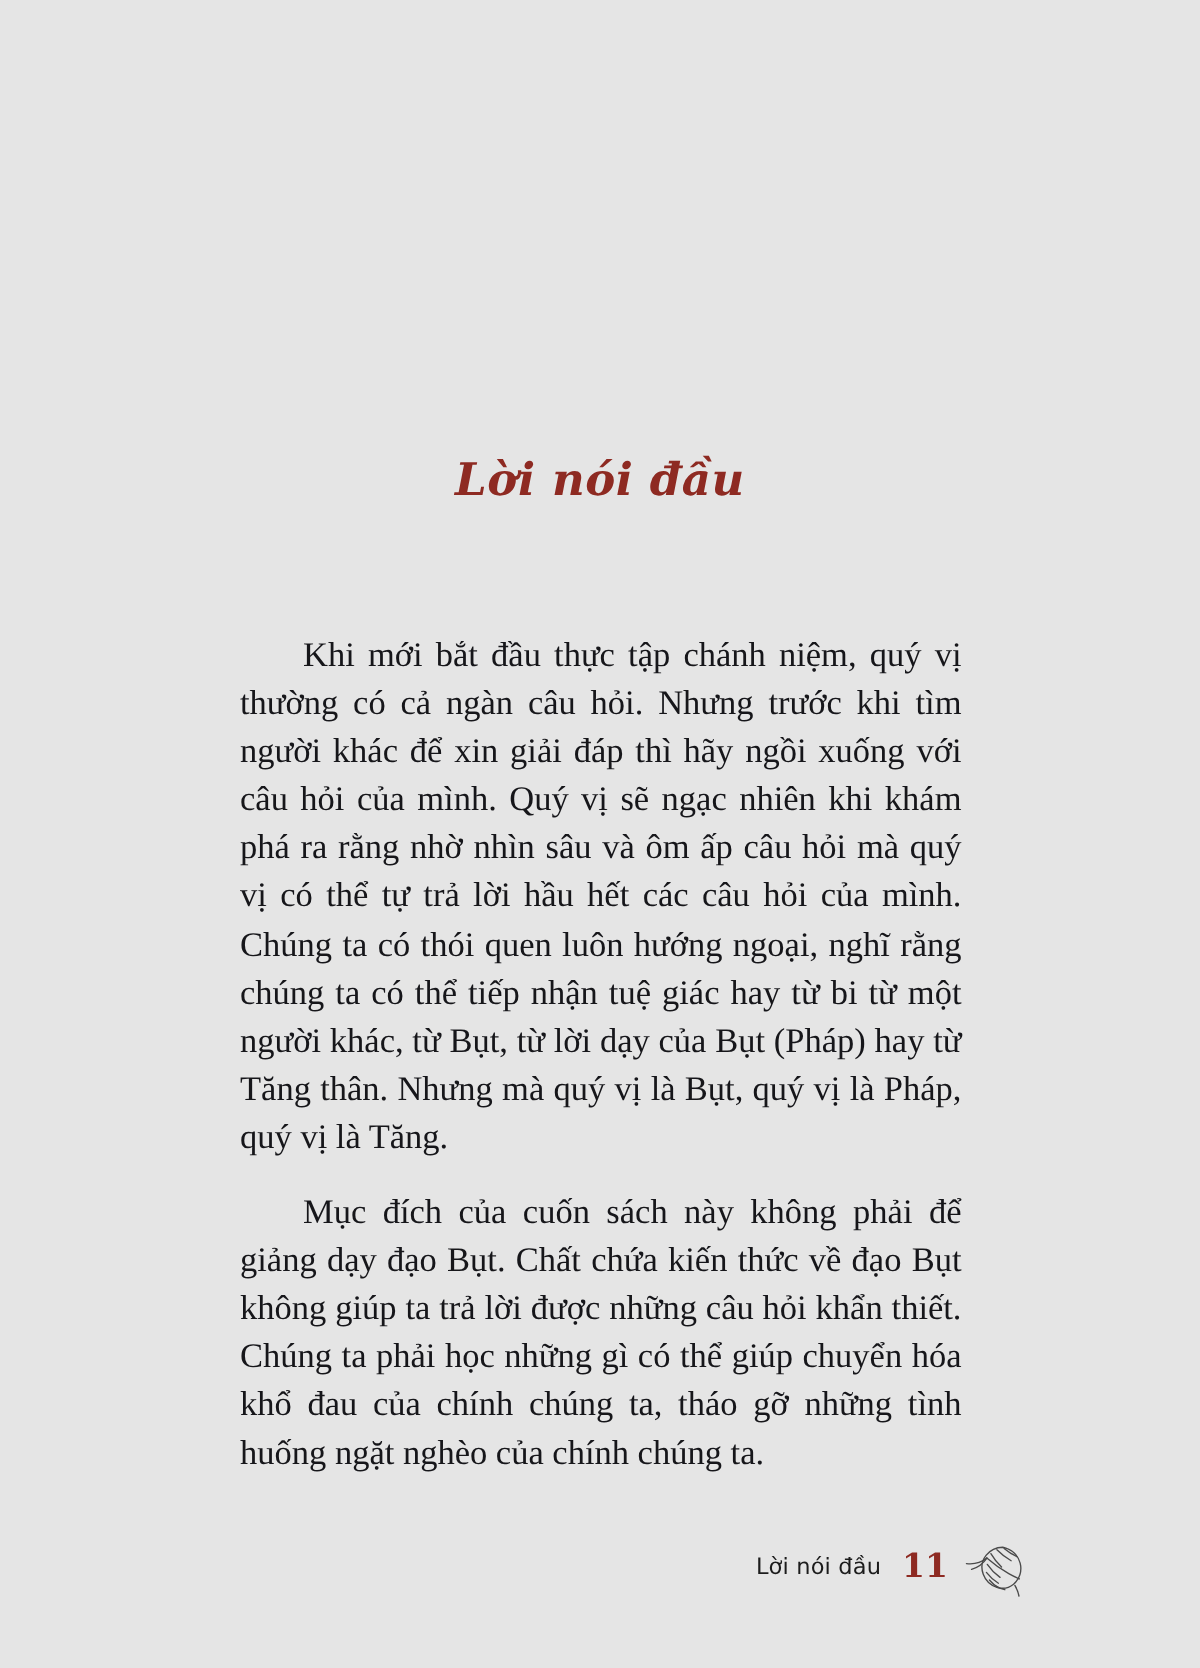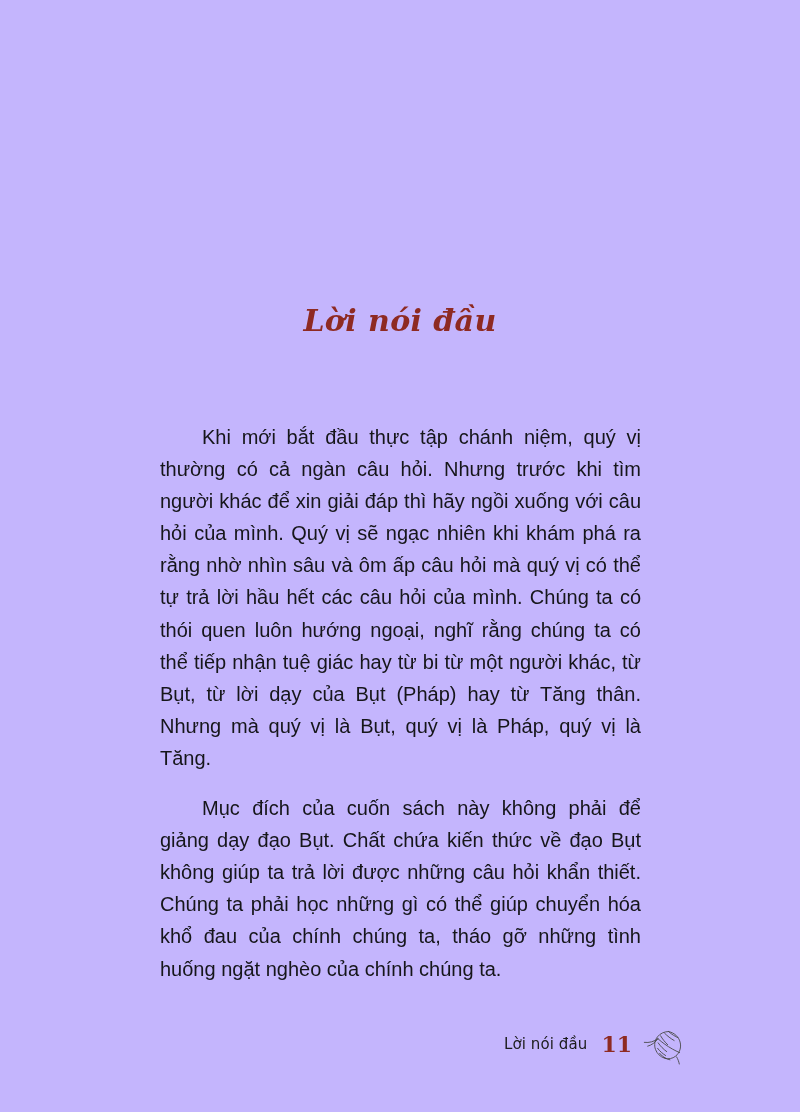--- a/index.html
+++ b/index.html
@@ -6,21 +6,21 @@
   html, body {
     margin: 0;
     padding: 0;
     background: #ffffff;
   }
 
   .page {
     position: relative;
     width: 800px;
     height: 1112px;
-    background: #c4b5fd;
+    background: #e5e5e5;
     overflow: hidden;
     box-sizing: border-box;
   }
 
   
   .chapter-title {
     position: absolute;
     left: 0;
     top: 281px;
     width: 800px;
@@ -38,22 +38,22 @@
   
   .body-block {
     position: absolute;
     left: 160px;
     top: 421px;
     width: 481px;
   }
 
   .body-paragraph {
     margin: 0;
-    font-family: Liberation Sans, sans-serif;
-    font-size: 20px;
+    font-family: Liberation Serif, serif;
+    font-size: 23px;
     line-height: 32.1px;
     color: #16161a;
     text-align: justify;
     text-justify: inter-word;
     text-indent: 42px;
     -webkit-hyphens: none;
     hyphens: none;
     word-spacing: 0px;
   }
 

